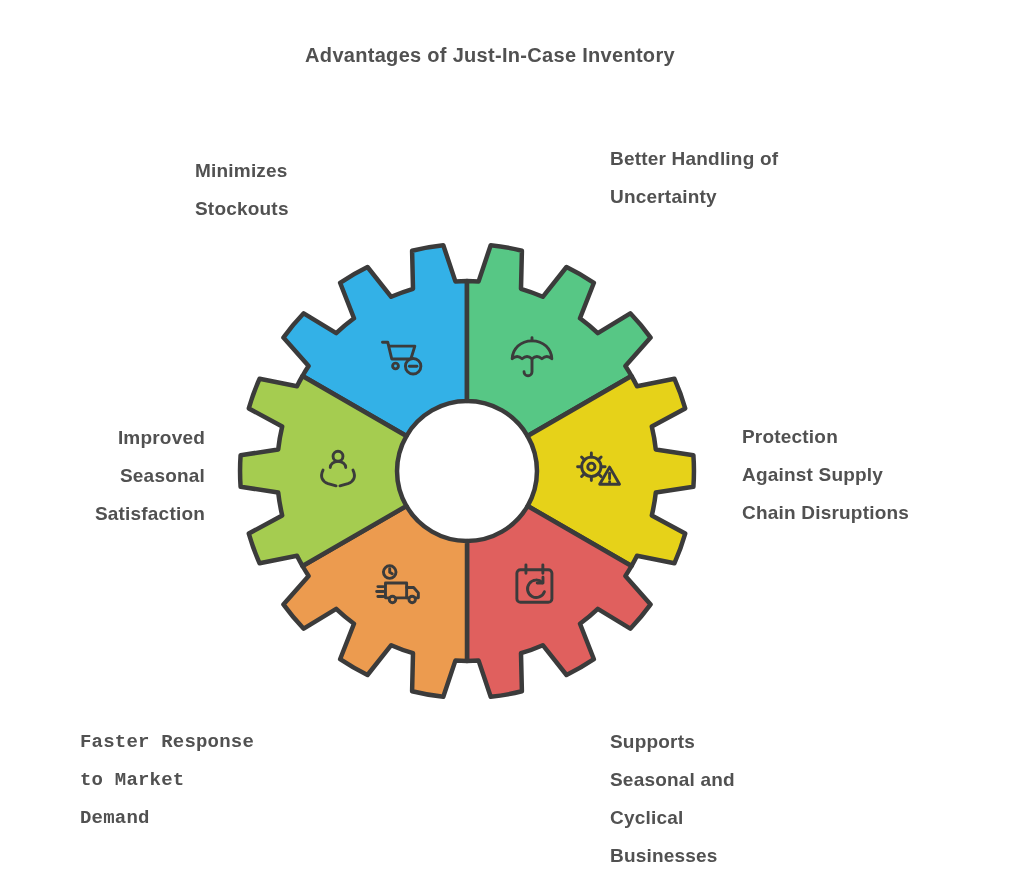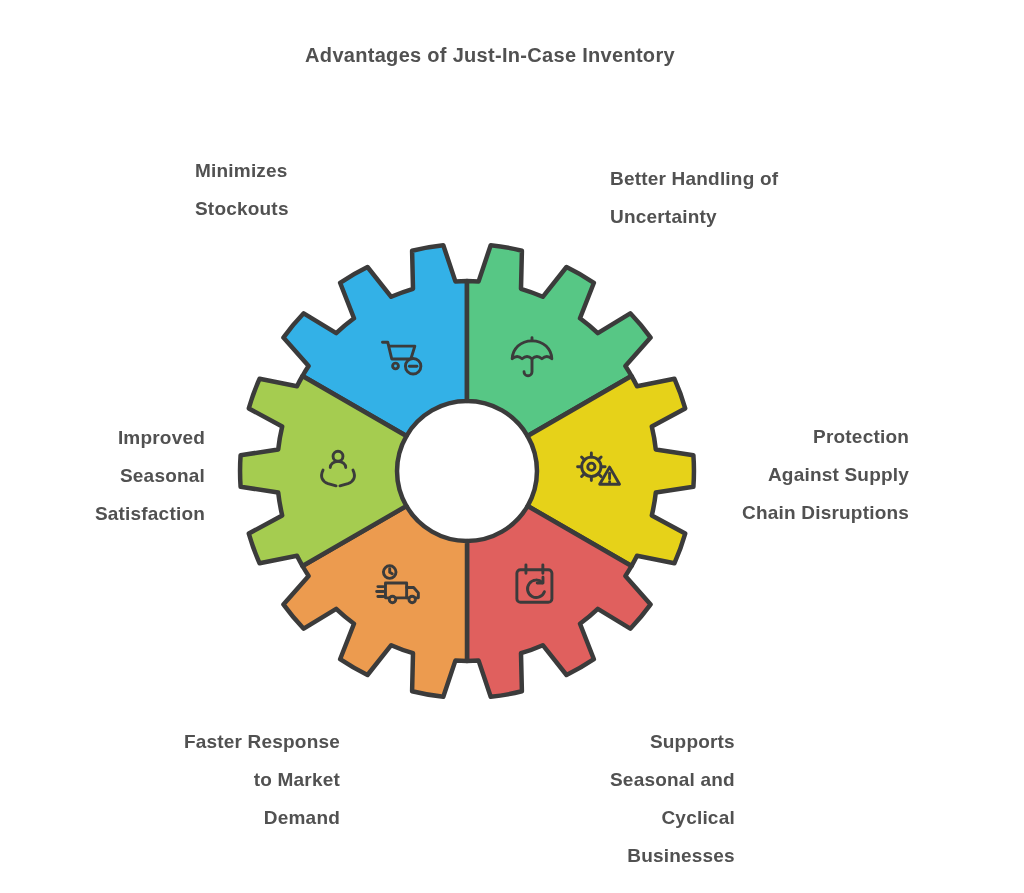--- a/index.html
+++ b/index.html
@@ -13,24 +13,24 @@
     margin:17px;font-size:20px;font-weight:700;letter-spacing:.3px;
     color:var(--label,#515151);white-space:nowrap;
   }
   .gear{position:absolute;left:0;top:0;}
   .gear path{stroke:var(--outline,#3b3b3b);stroke-width:4.5;stroke-linejoin:round;}
   .label{
     position:absolute;font-size:19px;font-weight:700;line-height:38px;
     letter-spacing:.2px;color:var(--label,#515151);white-space:pre-line;
   }
   .lbl-0{left:195px;top:152px;text-align:left;}
-  .lbl-1{left:610px;top:160px;text-align:left;}
-  .lbl-2{left:742px;top:418px;text-align:right;}
-  .lbl-3{left:610px;top:723px;text-align:right;}
-  .lbl-4{left:80px;top:723px;width:260px;text-align:right;}
+  .lbl-1{left:610px;top:140px;text-align:left;}
+  .lbl-2{left:742px;top:418px;text-align:left;}
+  .lbl-3{left:610px;top:723px;text-align:left;}
+  .lbl-4{left:80px;top:723px;width:260px;text-align:left;font-family:Liberation Mono, monospace;}
   .lbl-5{left:19px;top:419px;width:186px;text-align:right;}
   .icon{position:absolute;width:58px;height:58px;}
   .icon path,.icon circle,.icon rect{
     stroke:var(--outline,#3b3b3b);stroke-width:2.4;
     stroke-linecap:round;stroke-linejoin:round;
   }
 </style>
 </head>
 <body>
 

